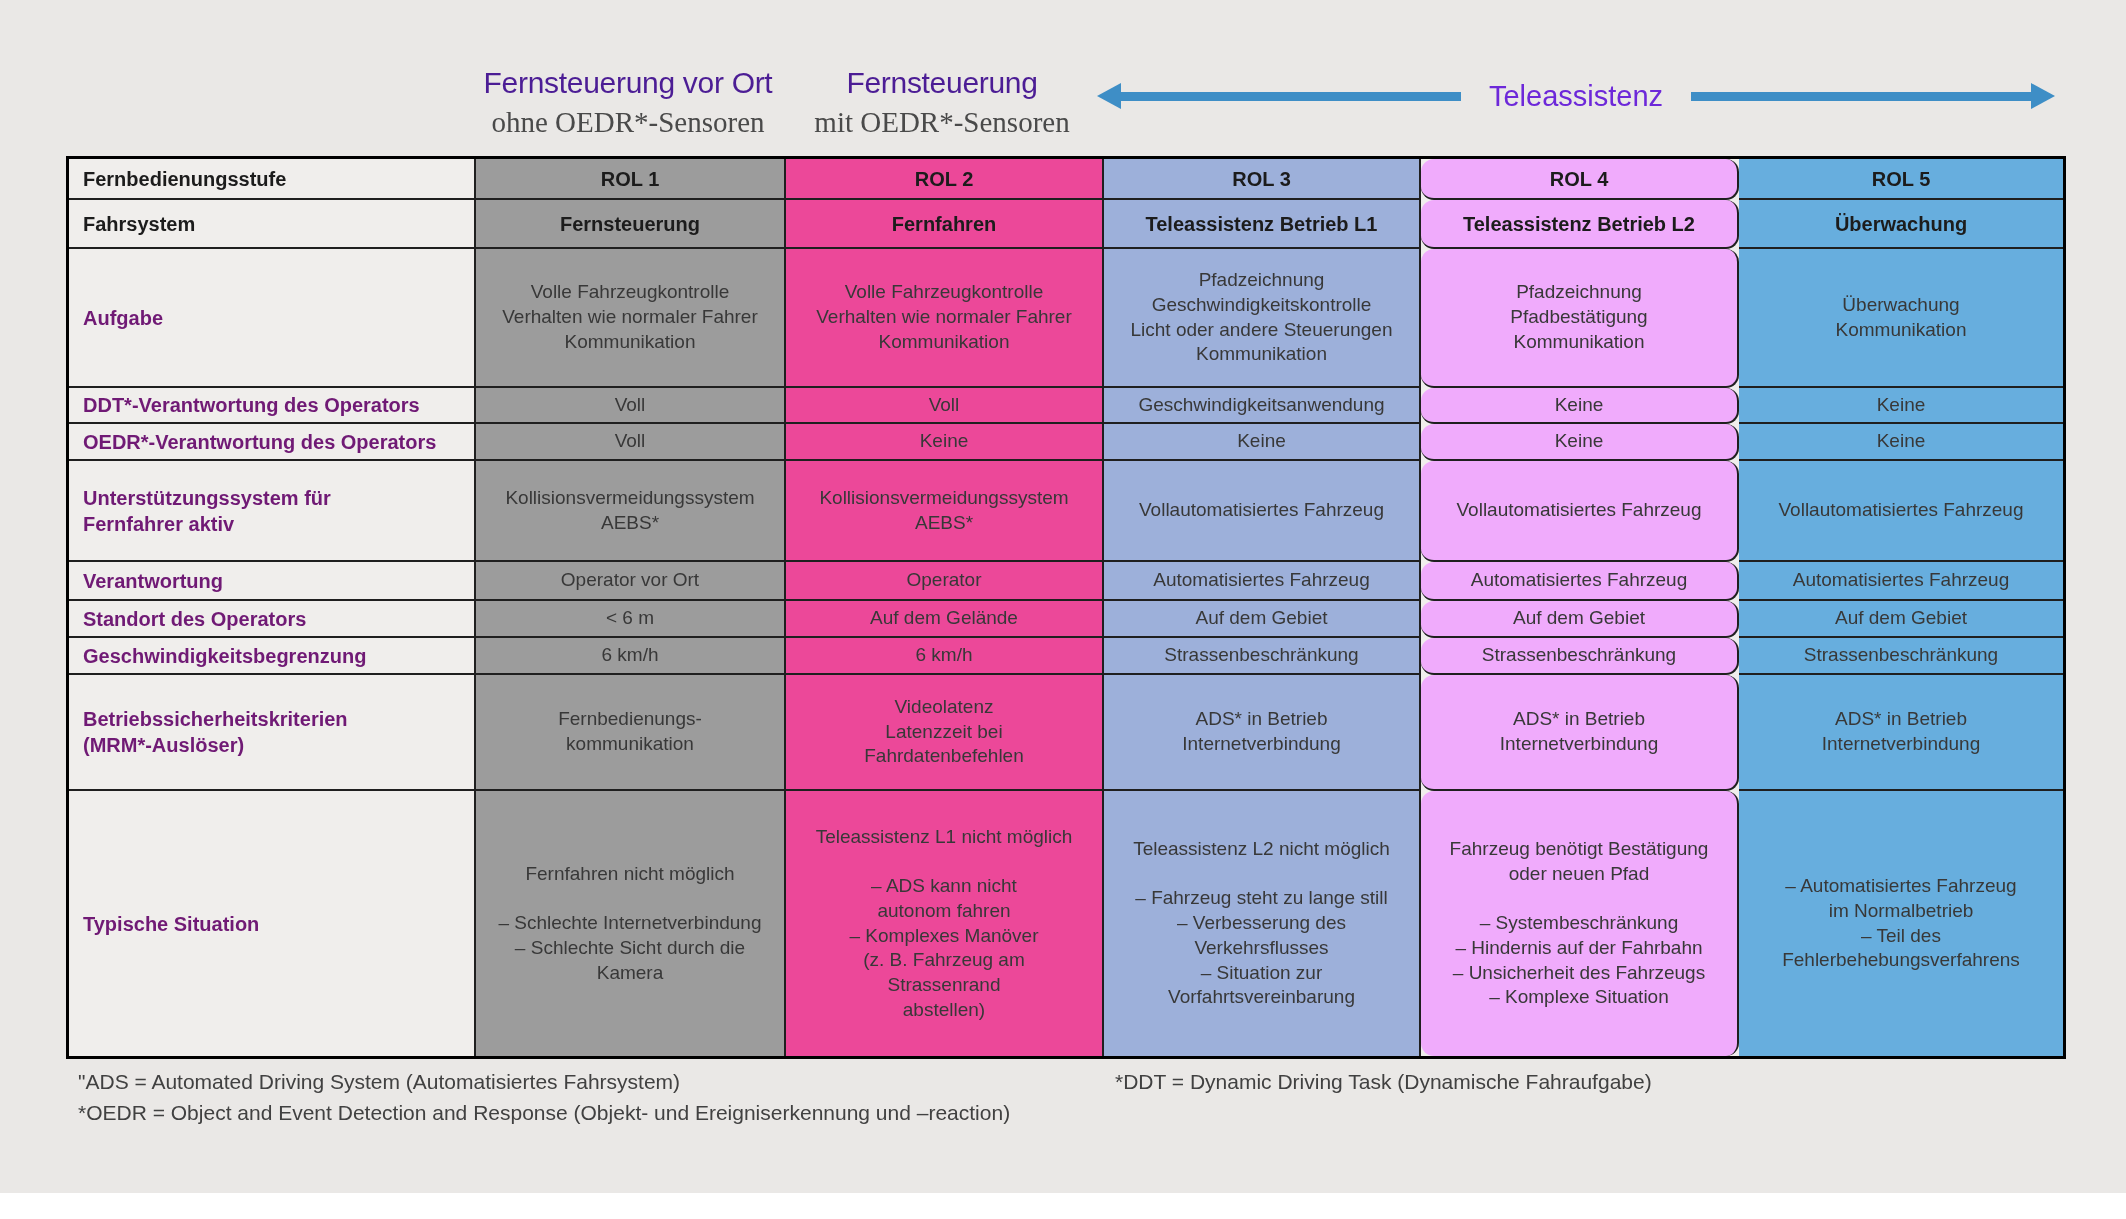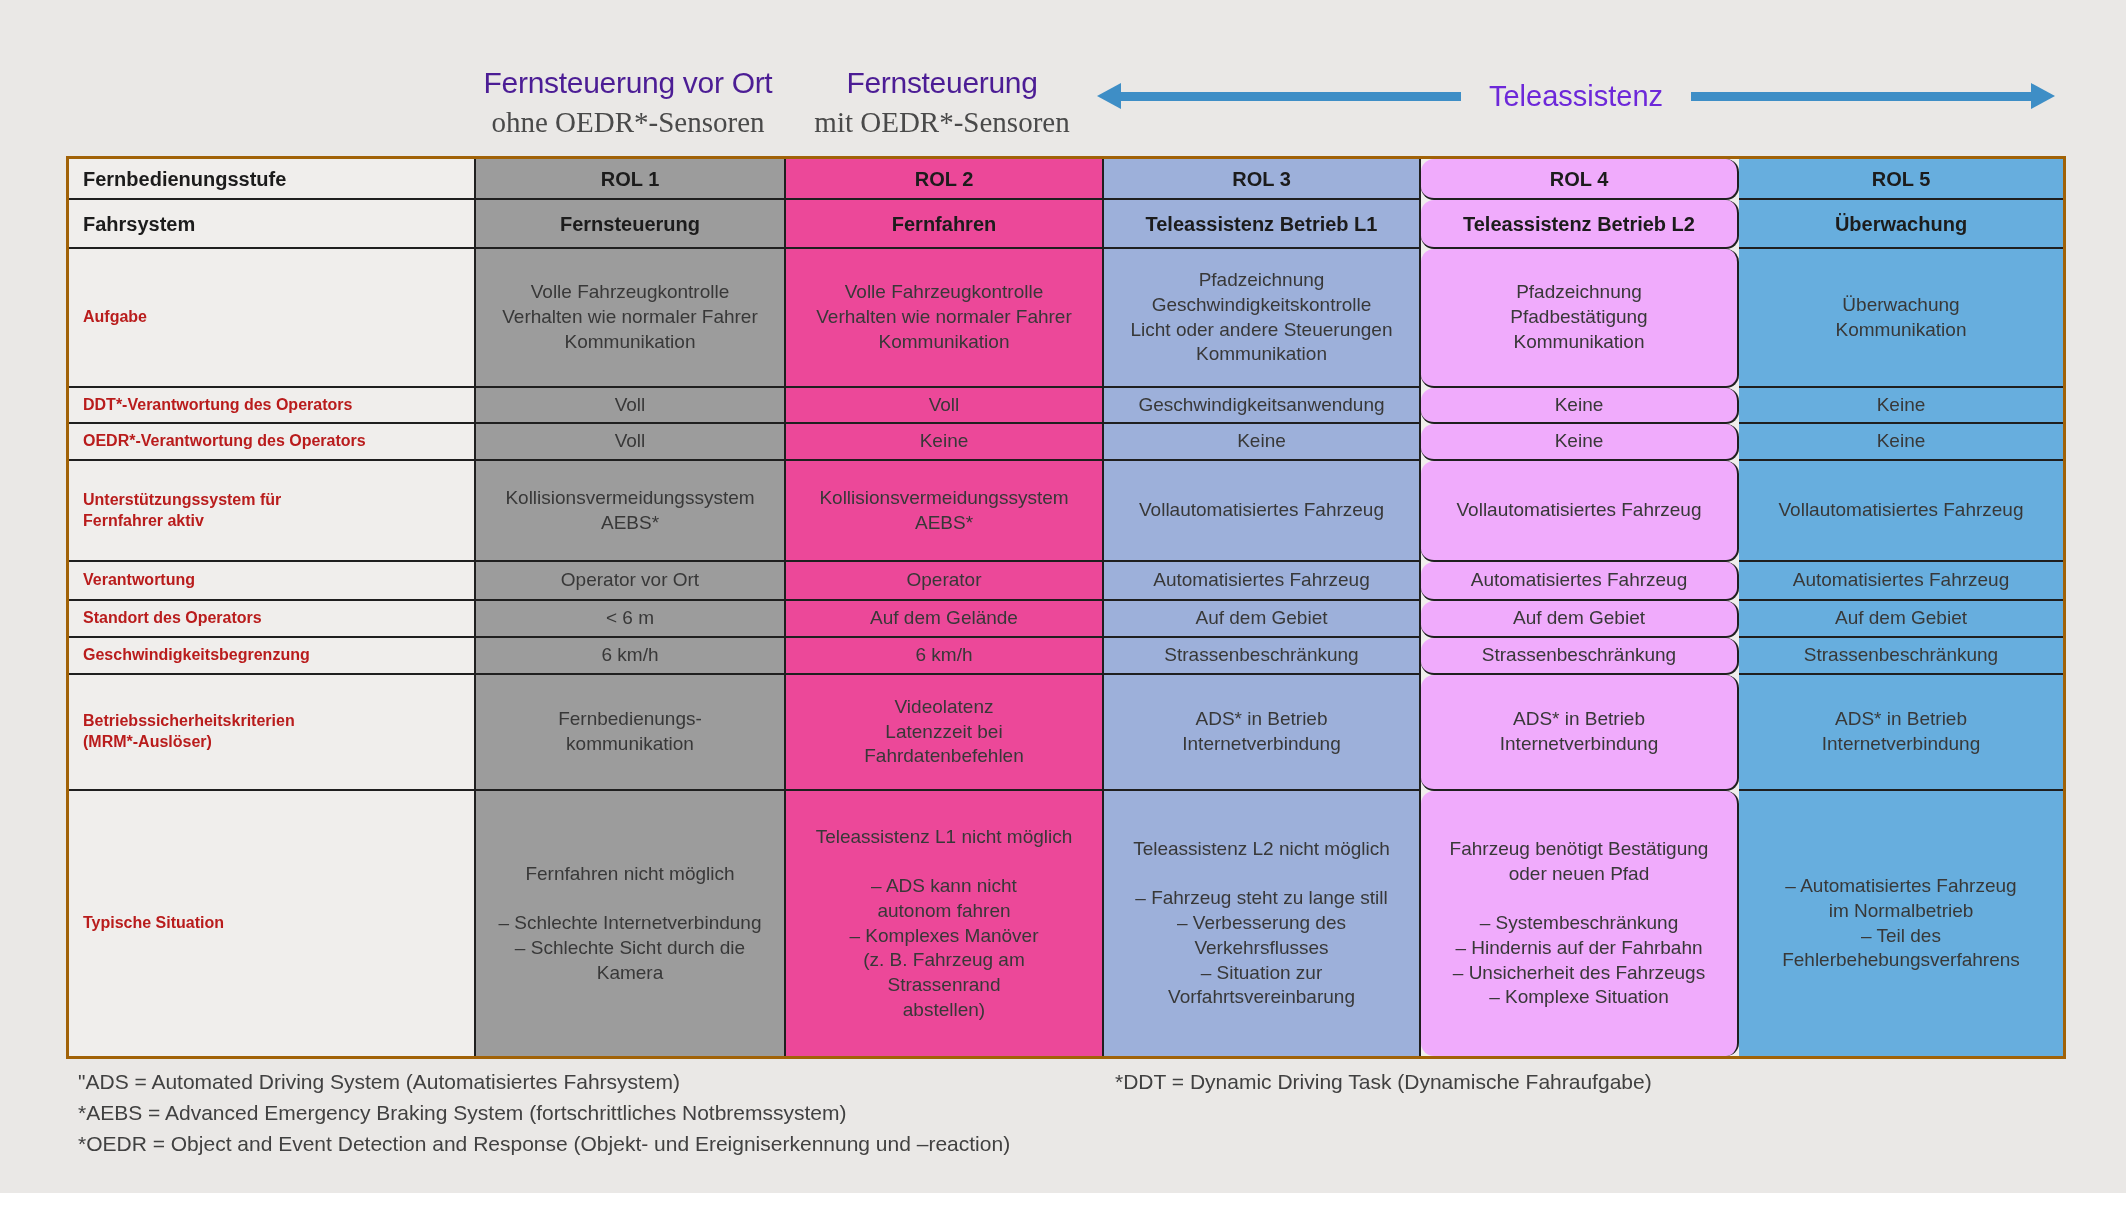--- a/index.html
+++ b/index.html
@@ -29,40 +29,40 @@
   .tri-l{width:0;height:0;border-top:13px solid transparent;border-bottom:13px solid transparent;border-right:24px solid #3e8ec6;}
   .tri-r{width:0;height:0;border-top:13px solid transparent;border-bottom:13px solid transparent;border-left:24px solid #3e8ec6;}
   .tele-label{font-size:29px;color:#6d28d9;padding:0 28px;white-space:nowrap;}
 
   
   .table{
     position:absolute;left:66px;top:156px;
     display:grid;
     grid-template-columns:407px 310px 318px 317px 318px 324px;
     grid-template-rows:41px 49px 139px 36px 37px 101px 39px 37px 37px 116px 265px;
-    border:3px solid #a16207;
+    border:3px solid #000000;
     background:#f0eeec;
   }
   .tr{display:contents;}
   .td{
     border-right:2px solid #1f1f1f;
     border-bottom:2px solid #1f1f1f;
     box-sizing:border-box;
     display:flex;align-items:center;justify-content:center;
     text-align:center;
     white-space:pre-line;
     font-size:19px;line-height:1.3;color:#383838;
     padding:3px 8px;
   }
   .td.no-r{border-right:none;}
   .td.no-b{border-bottom:none;}
   .lbl{
     background:#f0eeec;
     justify-content:flex-start;text-align:left;
-    font-weight:bold;font-size:16px;color:#b91c1c;
+    font-weight:bold;font-size:20px;color:#701a75;
     padding-left:14px;
   }
   .c1{background:#9c9c9c;}
   .c2{background:#ec4899;}
   .c3{background:#9db0da;}
   .c4{background:#f0abfc;border-radius:13px;}
   .c5{background:#67aede;}
   .hd .td{font-weight:bold;font-size:20px;color:#1c1c1c;}
 
   
@@ -242,21 +242,20 @@
       <div class="td c5 no-r no-b">– Automatisiertes Fahrzeug
 im Normalbetrieb
 – Teil des
 Fehlerbehebungsverfahrens</div>
     </div>
 
   </div>
 
   <div class="footnotes fn-left">
     <div>"ADS = Automated Driving System (Automatisiertes Fahrsystem)</div>
-    <div>*AEBS = Advanced Emergency Braking System (fortschrittliches Notbremssystem)</div>
     <div>*OEDR = Object and Event Detection and Response (Objekt- und Ereigniserkennung und –reaction)</div>
   </div>
   <div class="footnotes fn-right">
     <div>*DDT = Dynamic Driving Task (Dynamische Fahraufgabe)</div>
   </div>
 
   <div class="bottom-strip"></div>
 
 </div>
 

